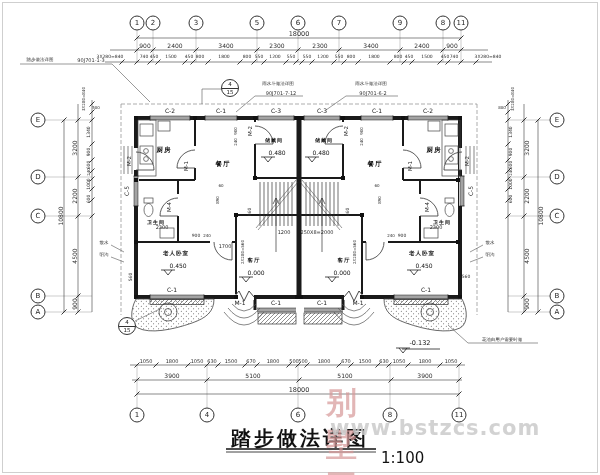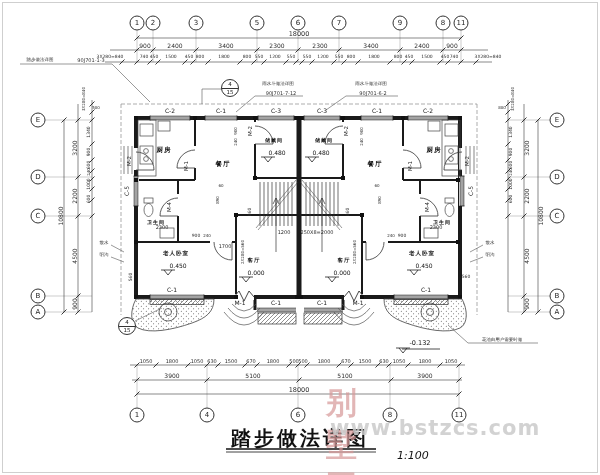--- a/index.html
+++ b/index.html
@@ -17,21 +17,21 @@
       background:#fff;font-size:7px;line-height:13px;text-align:center;color:#222;
       transform:translate(-50%,-50%);z-index:2;}
   .db{position:absolute;width:16px;height:16px;border:1px solid #333;border-radius:50%;
       background:#fff;transform:translate(-50%,-50%);z-index:2;font-size:5.5px;color:#222;
       text-align:center;}
   .db .t{display:block;height:8px;line-height:9px;border-bottom:.7px solid #333;}
   .db .b{display:block;height:7px;line-height:7px;}
   #title-wrap{position:absolute;left:0;top:0;z-index:2;width:600px;}
   #main-title{position:absolute;left:300px;top:438px;transform:translate(-50%,-50%);
       font-family:"Liberation Serif",serif;font-size:20px;font-weight:bold;color:#111;letter-spacing:3px;}
-  #title-scale{position:absolute;left:397px;top:449px;font-size:11px;color:#111;font-style:italic;}
+  #title-scale{position:absolute;left:381px;top:449px;font-size:15px;color:#111;}
   #watermark{position:absolute;z-index:3;pointer-events:none;}
   #wm1{position:absolute;left:326px;top:382px;font-size:31px;font-weight:bold;
        color:#d79a9a;opacity:.72;letter-spacing:3px;}
   #wm2{position:absolute;left:330px;top:416px;font-size:21px;font-weight:bold;
        color:#cbcbcb;opacity:.85;letter-spacing:1px;}
 </style>
 </head>
 <body>
 
 <div id="page">

